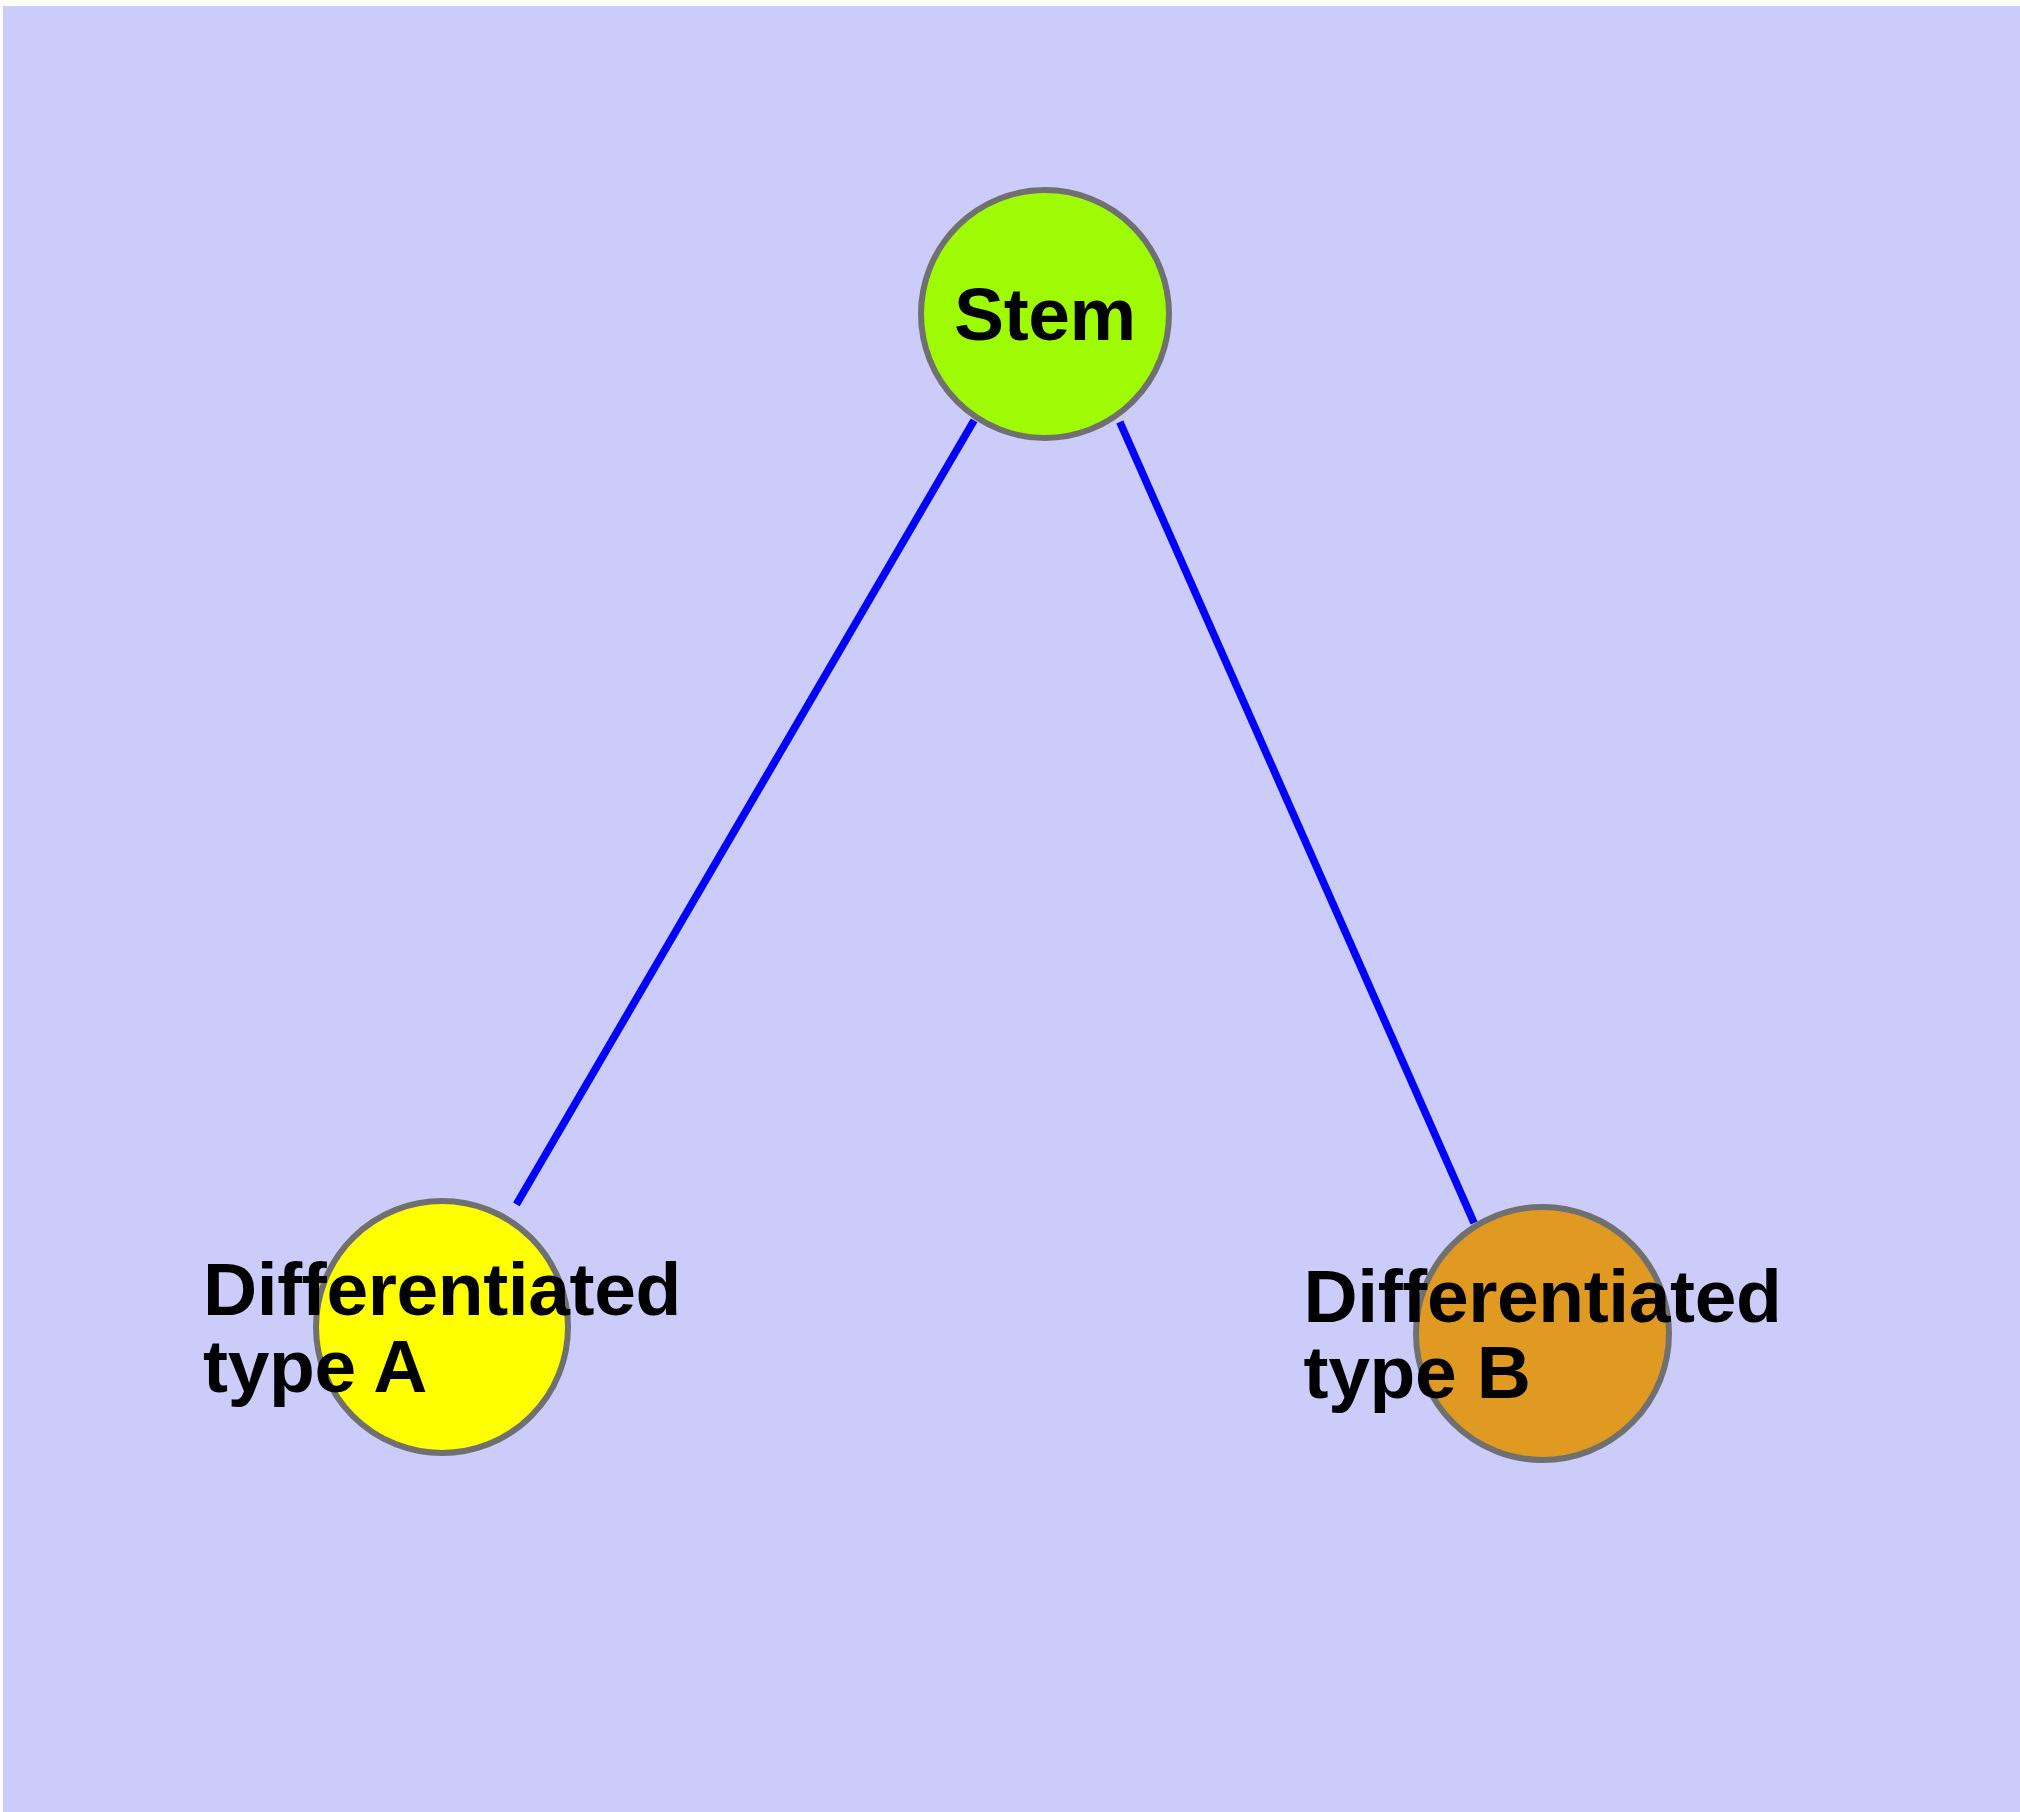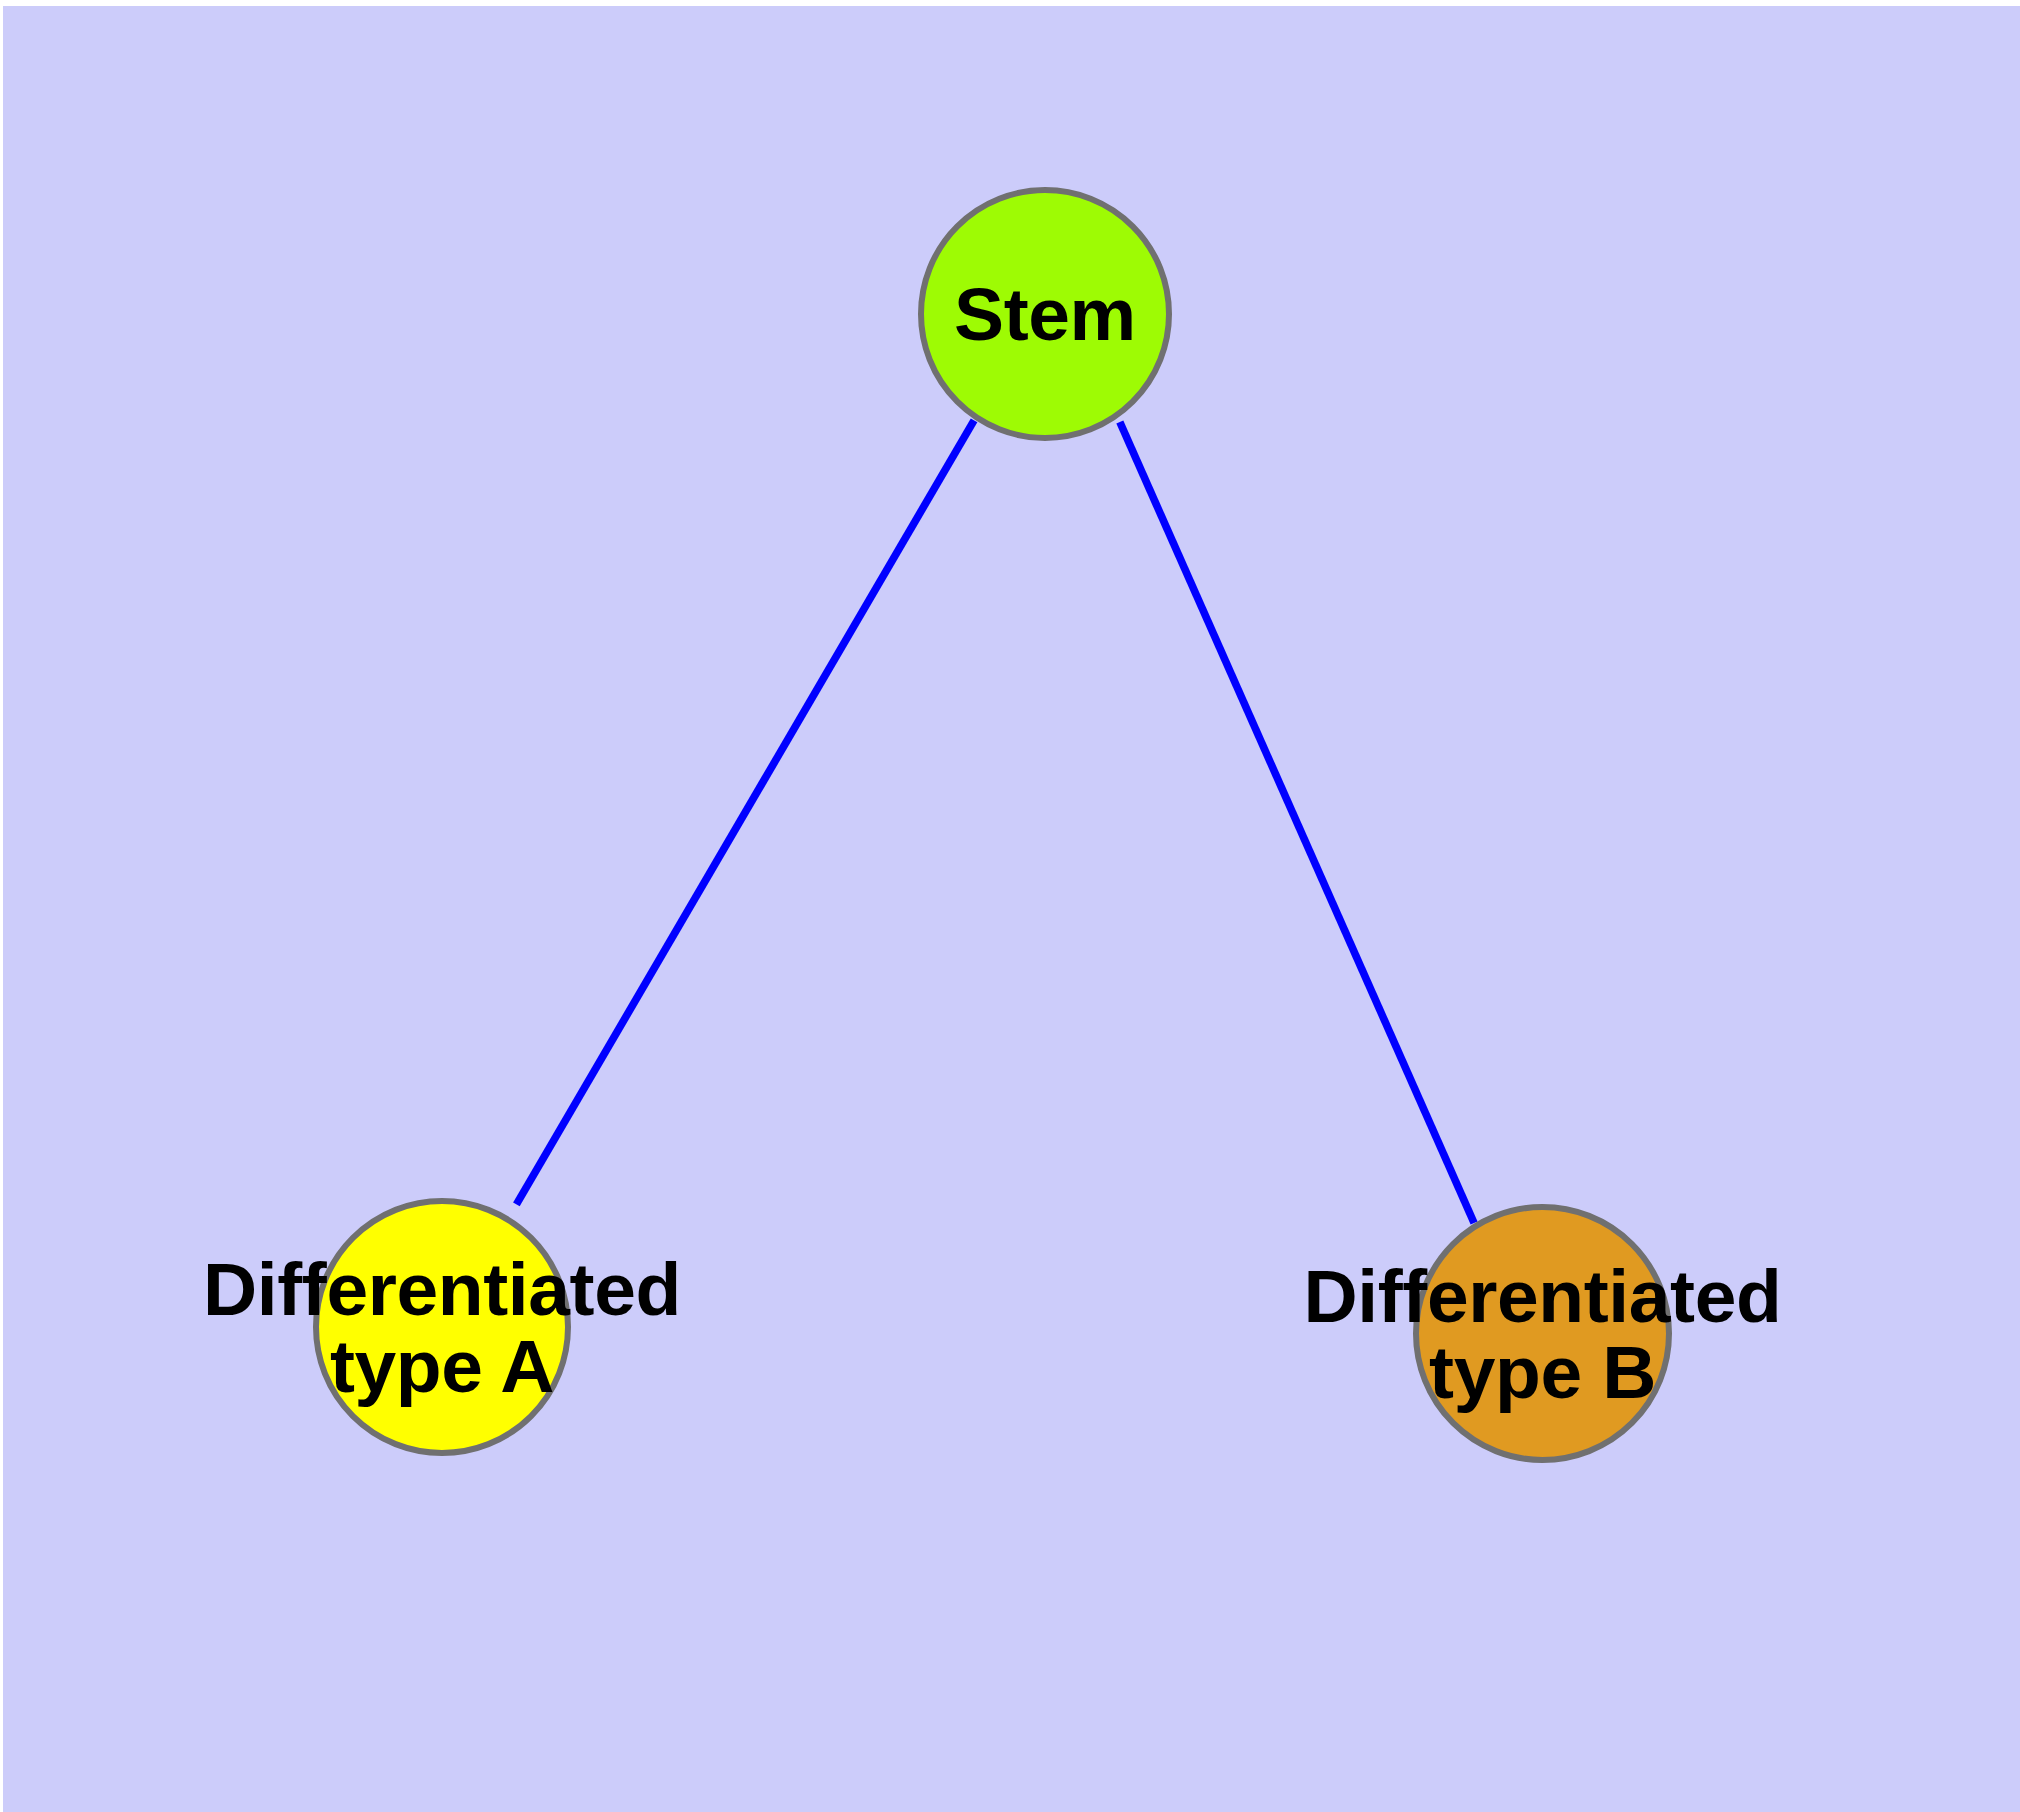--- a/index.html
+++ b/index.html
@@ -49,21 +49,21 @@
     border: 6px solid #707070;
     display: block;
   }
 
   .node-label {
     position: absolute;
     left: 50%;
     top: 50%;
     transform: translate(-50%, -50%);
     white-space: pre;
-    text-align: center;
+    text-align: left;
     color: #000000;
     font-family: "Liberation Sans", sans-serif;
     font-weight: bold;
     font-size: 75px;
     line-height: 1.02;
     letter-spacing: -0.4px;
     pointer-events: none;
   }
 </style>
 </head>

